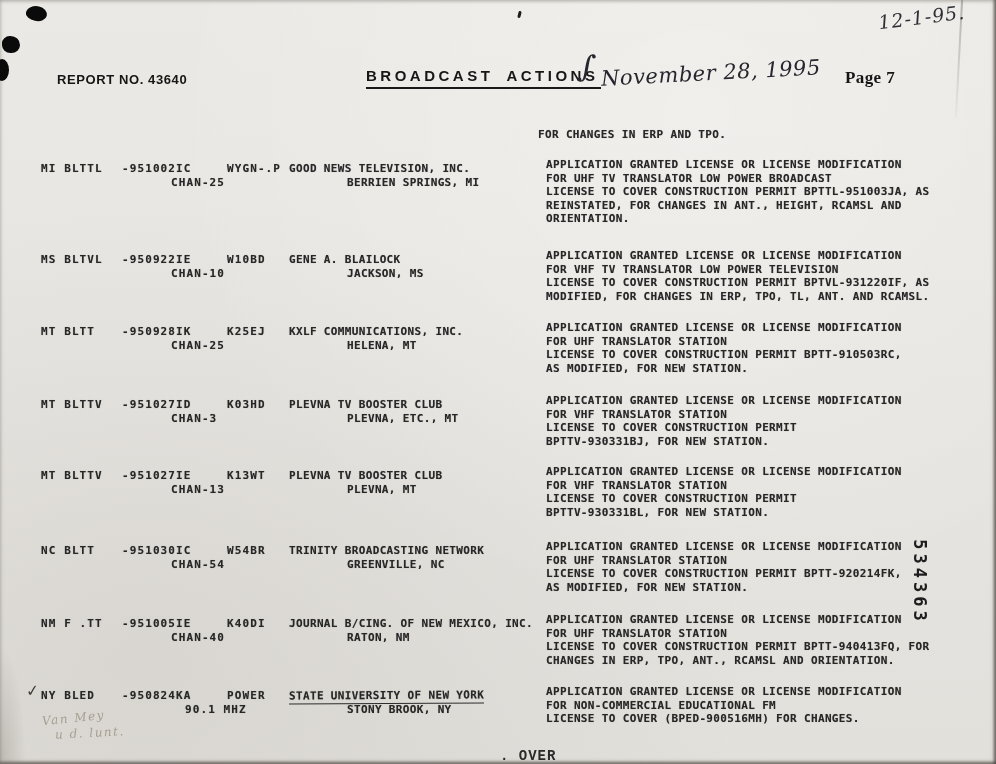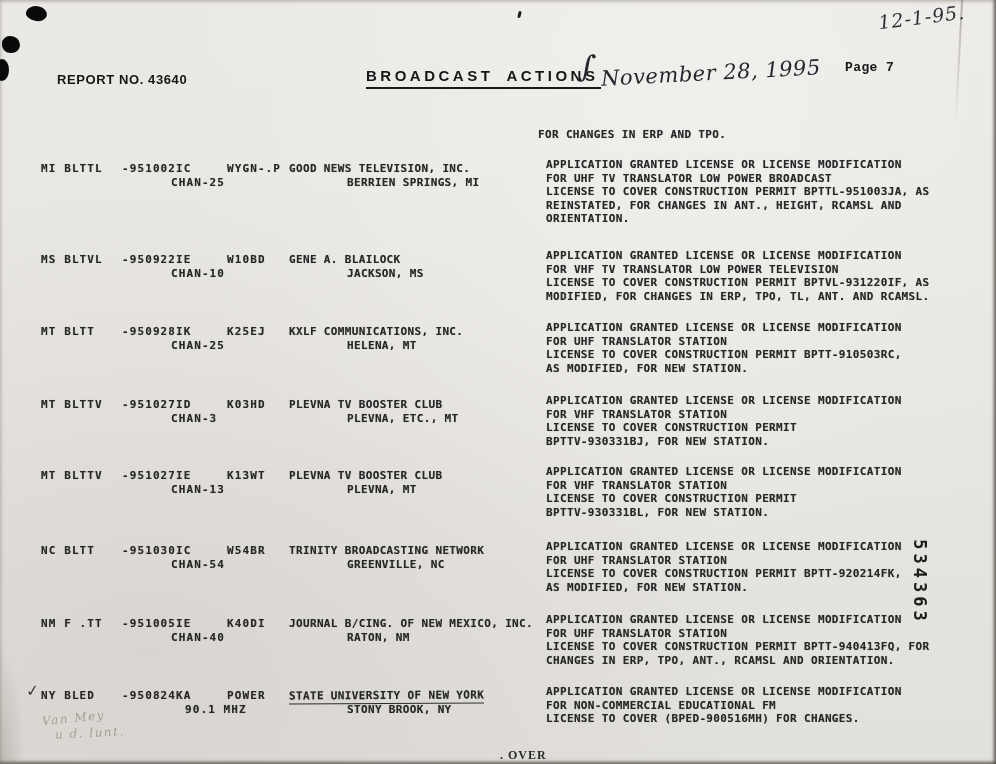--- a/index.html
+++ b/index.html
@@ -24,27 +24,27 @@
   .freq{left:177px;}
   .lic{left:281px; top:4px;}
   .city{left:295px; top:17.6px;padding-left:44px;}
   .underlined{border-bottom:1.6px solid #2c2c2c; padding-bottom:1px; transform:rotate(-0.3deg);}
   .act{left:538px;}
   .a0{top:0px}.a1{top:13.6px}.a2{top:27.2px}.a3{top:40.8px}.a4{top:54.4px}
   .cont{top:129px;text-align:center;}
   
   .report-no{position:absolute; left:57px; top:72px; font-family:"Liberation Sans",sans-serif; font-weight:bold; font-size:13px; color:#161616; letter-spacing:0.6px;}
   .title{position:absolute; left:366px; top:67px; font-family:"Liberation Sans",sans-serif; font-weight:bold; font-size:15px; color:#161616; letter-spacing:3.5px; word-spacing:6px; border-bottom:2.5px solid #191919; padding:0 3px 3px 0;}
-  .page-no{position:absolute; left:845px; top:60px; font-family:Liberation Mono, monospace; font-weight:bold; font-size:13px; color:#161616; letter-spacing:0.4px;}
+  .page-no{position:absolute; left:845px; top:68px; font-family:Liberation Serif, serif; font-weight:bold; font-size:17px; color:#161616; letter-spacing:0.4px;}
   .hand-date{position:absolute; left:601px; top:61px; font-family:"DejaVu Serif",serif; font-style:italic; font-size:21px; color:#26262e; transform:rotate(-3deg); letter-spacing:0.5px;}
   .hand-stroke{position:absolute; left:579px; top:48px; font-family:"DejaVu Serif",serif; font-style:italic; font-size:31px; color:#26262e; transform:rotate(8deg);}
   .corner-date{position:absolute; left:878px; top:6px; font-family:"DejaVu Serif",serif; font-style:italic; font-size:19px; color:#2e2e35; transform:rotate(-7deg); letter-spacing:1px;}
   
   .stamp{position:absolute; left:877px; top:572px; font-family:"DejaVu Sans Mono",monospace; font-weight:bold; font-size:17px; letter-spacing:4px; color:#1d1d1d; transform:rotate(90deg); white-space:pre;}
-  .over{position:absolute; left:500px; top:748px; font-family:Liberation Serif, serif; font-weight:bold; font-size:12px; letter-spacing:1px; color:#2a2a2a;}
+  .over{position:absolute; left:500px; top:748px; font-family:Liberation Mono, monospace; font-weight:bold; font-size:14px; letter-spacing:1px; color:#2a2a2a;}
   
   .check{position:absolute; left:26px; top:681px; font-size:16px; color:#3a3a3a; transform:rotate(-6deg); font-family:"DejaVu Sans",sans-serif;}
   .pnote{position:absolute; font-family:"DejaVu Serif",serif; font-style:italic; font-size:12px; color:#a59e92; letter-spacing:1.5px;}
   .pnote1{left:42px; top:711px; transform:rotate(-6deg);}
   .pnote2{left:55px; top:726px; transform:rotate(-3deg);}
   
   .blob{position:absolute; background:#0a0a0a;}
   .blob1{left:26px; top:6px; width:21px; height:15px; border-radius:55% 45% 50% 50%/60% 50% 50% 40%; transform:rotate(12deg);}
   .blob2{left:2px; top:36px; width:18px; height:17px; border-radius:45% 55% 50% 50%;}
   .blob3{left:-5px; top:59px; width:14px; height:22px; border-radius:50%;}

